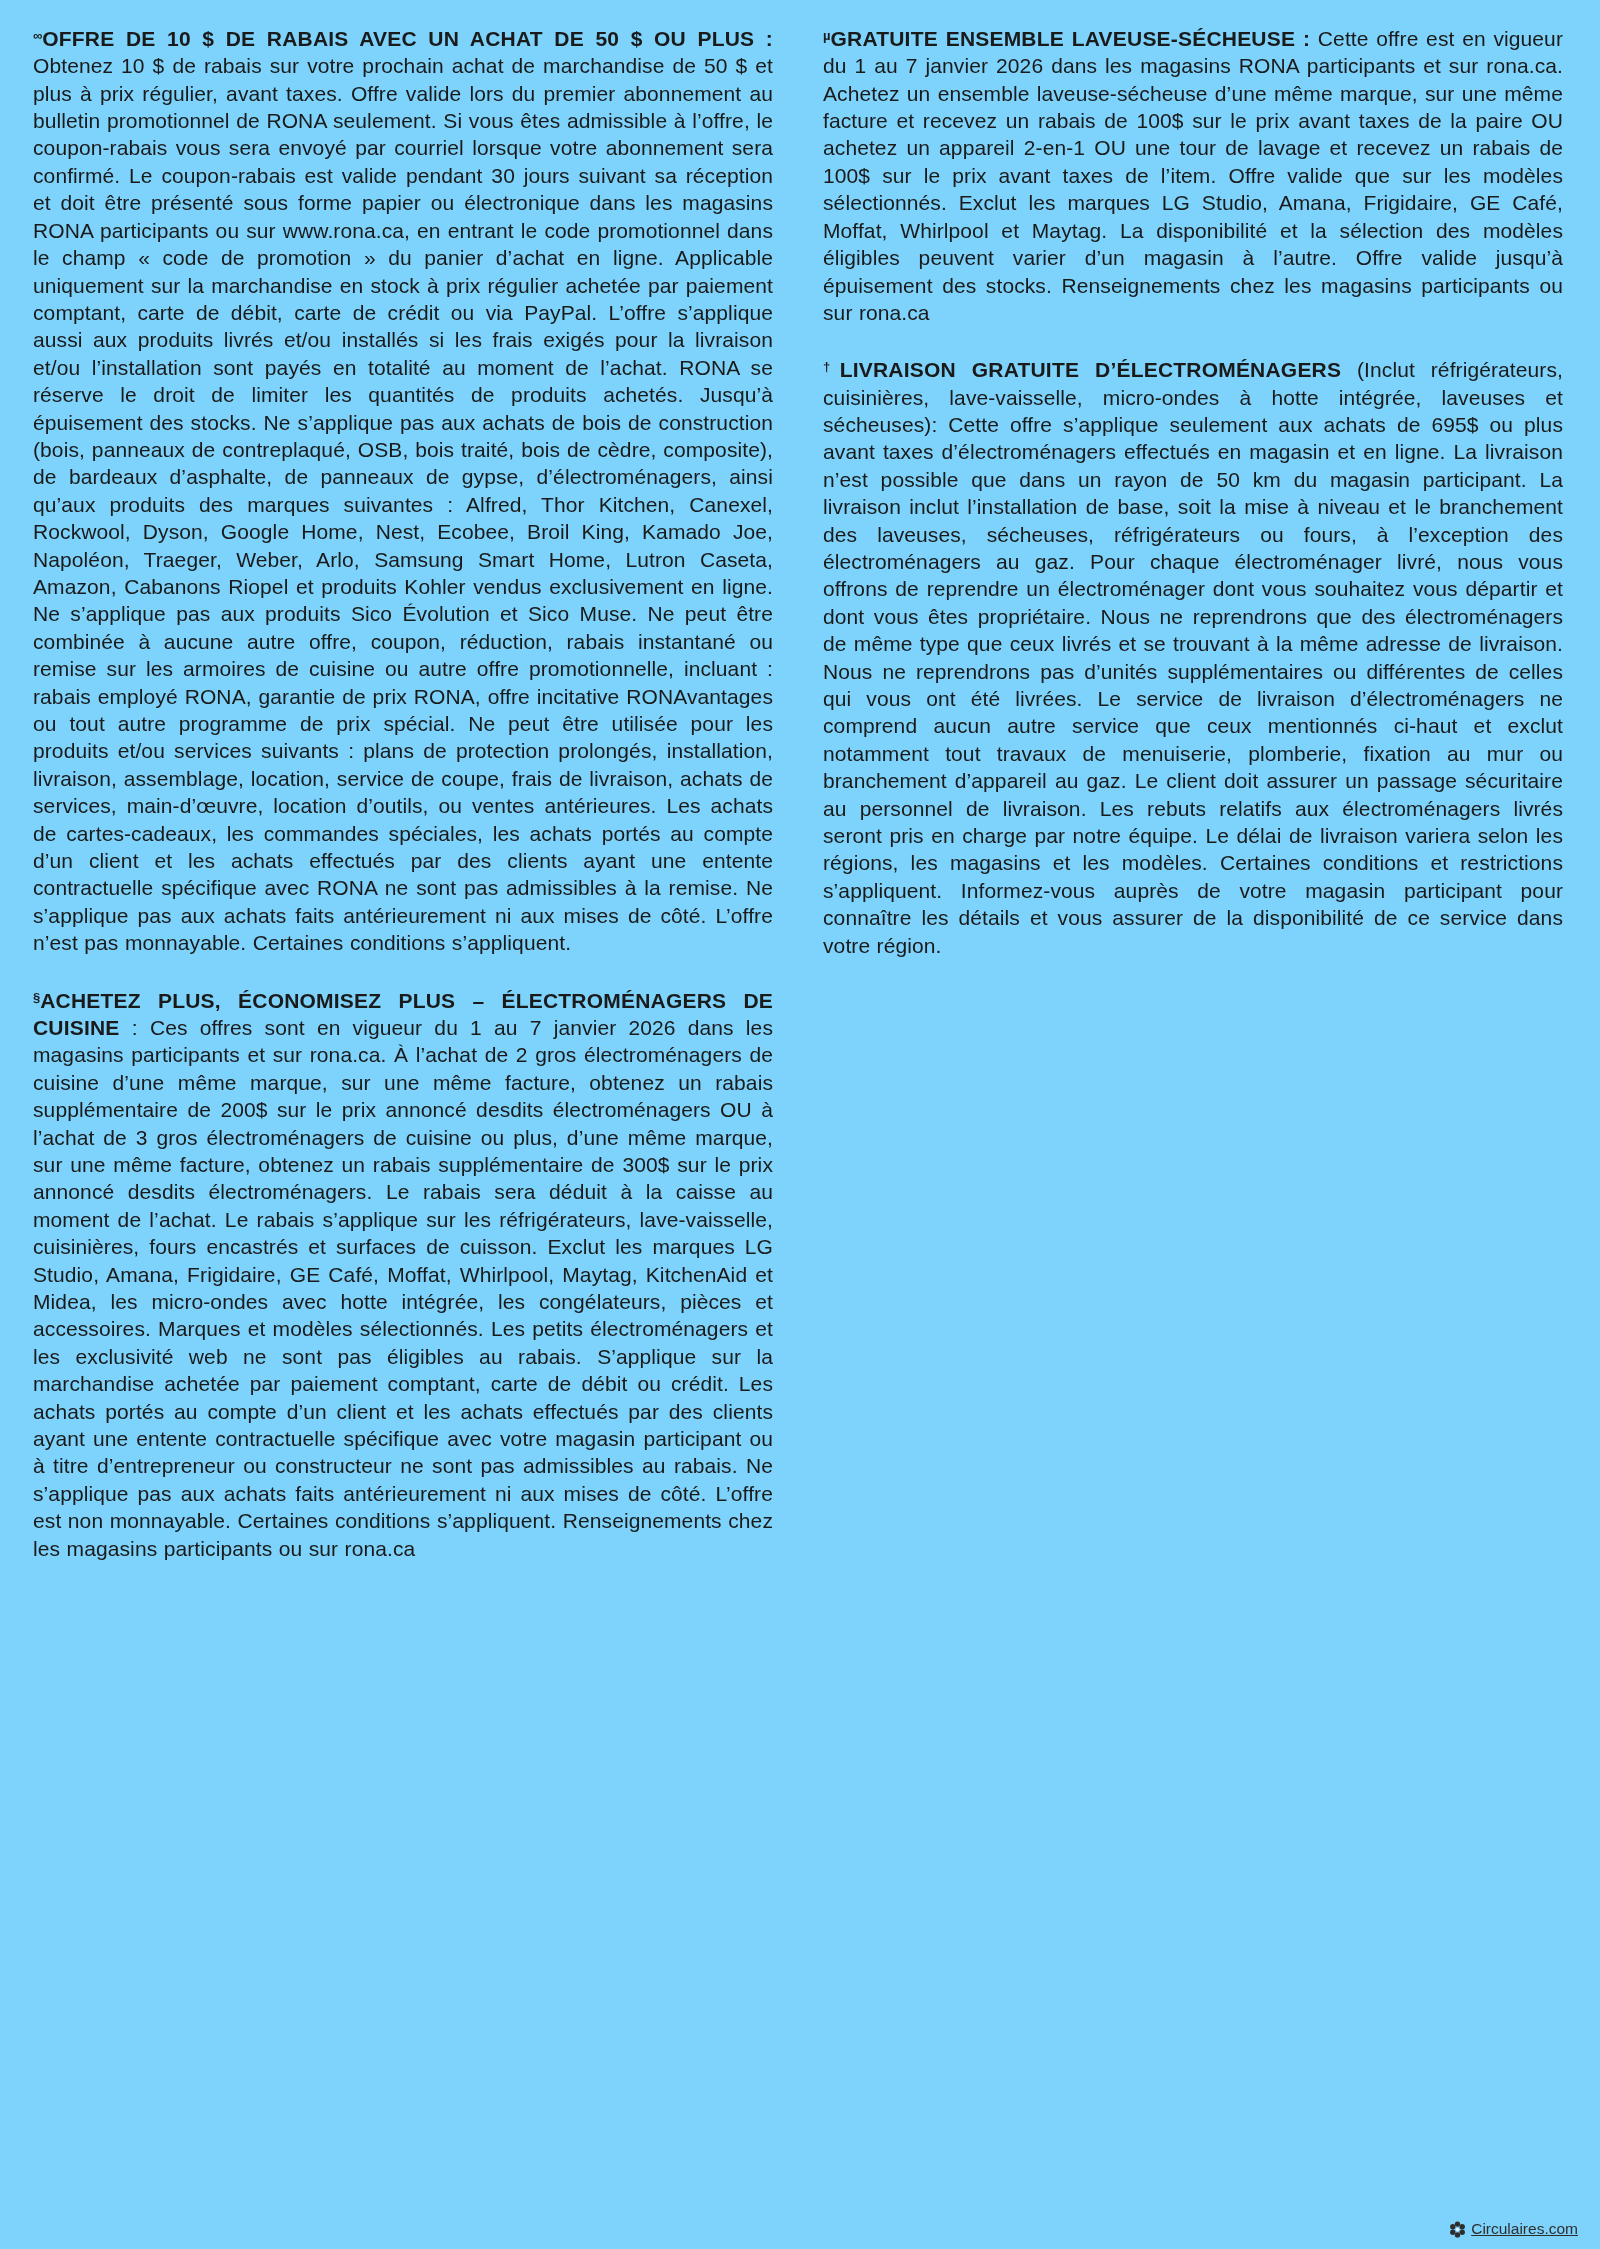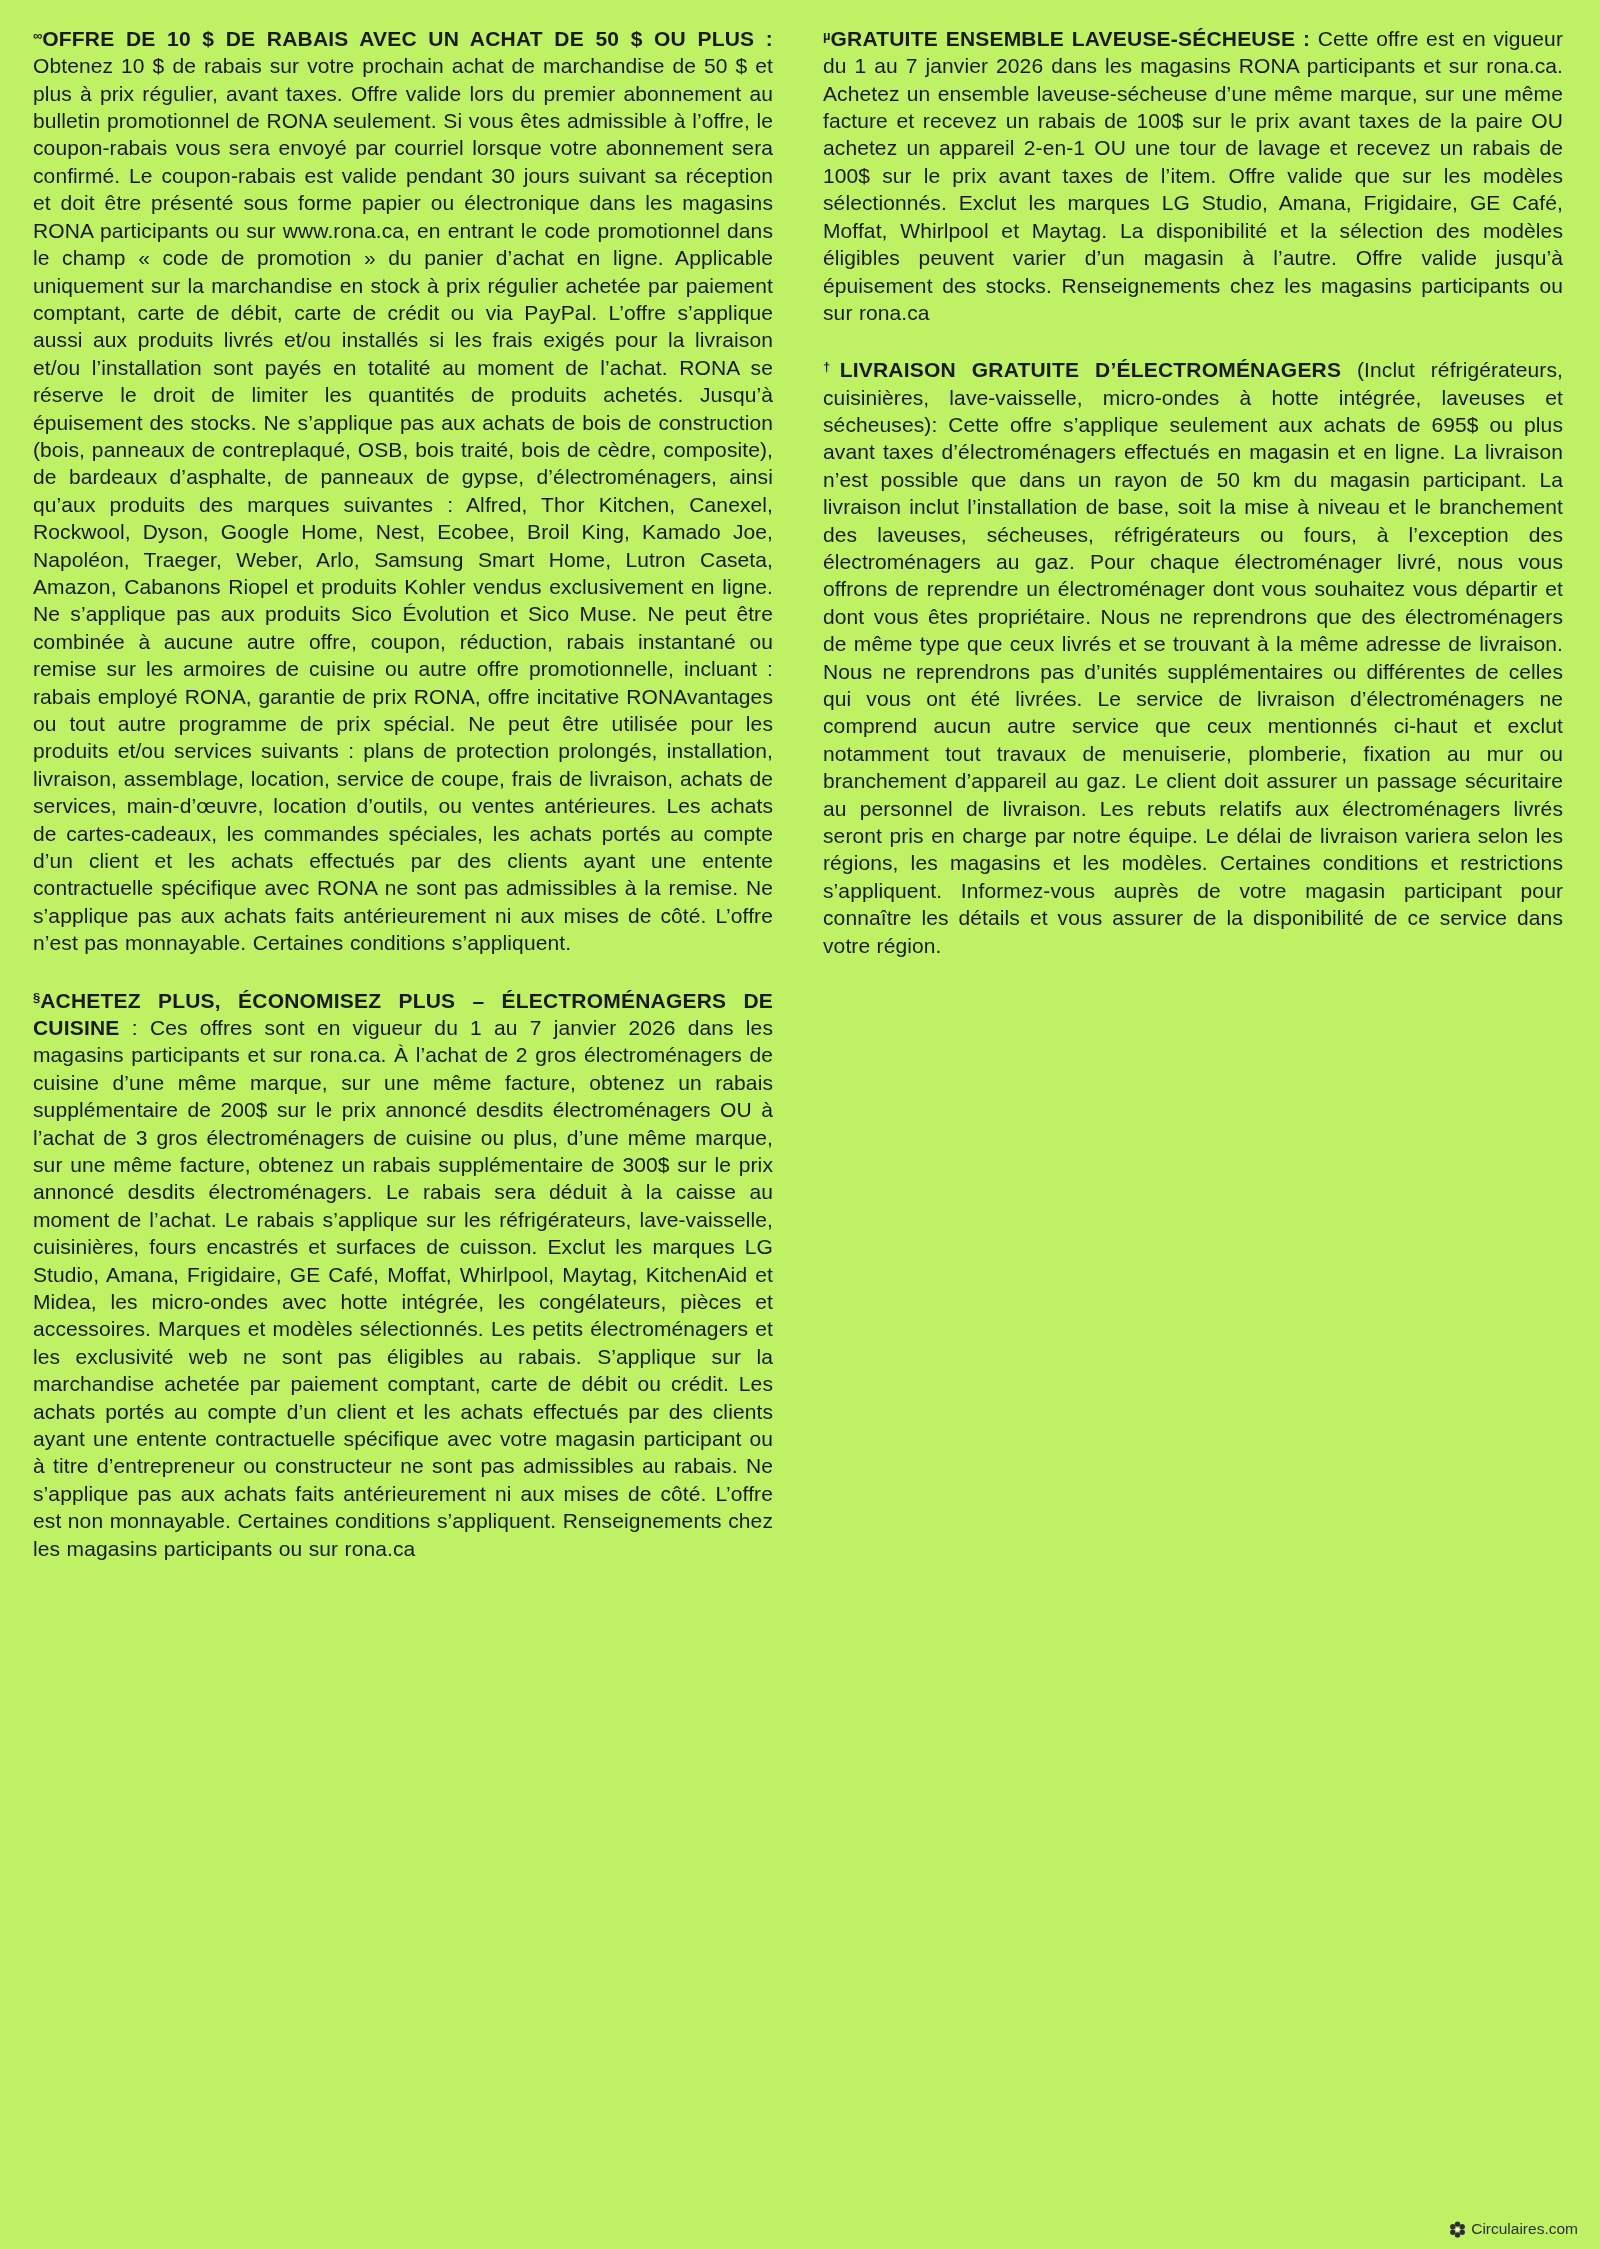--- a/index.html
+++ b/index.html
@@ -4,21 +4,21 @@
 <style>
   html, body { margin: 0; padding: 0; }
   body {
     font-family: "Liberation Sans", sans-serif;
     background: #ffffff;
   }
   .page {
     position: relative;
     width: 1600px;
     height: 2249px;
-    background: #bef264;
+    background: #7dd3fc;
     color: #1a1a1a;
     overflow: hidden;
   }
   .columns {
     display: flex;
     gap: 50px;
     padding: 22px 27px 0 33px;
   }
   .col {
     width: 740px;
@@ -44,20 +44,21 @@
   }
   .footer {
     position: absolute;
     right: 22px;
     bottom: 11px;
     display: flex;
     align-items: center;
     gap: 5px;
     color: #2e2e2e;
     font-size: 15.5px;
+    text-decoration: underline;
   }
   .flower { display: block; }
 </style>
 </head>
 <body>
 
 <div class="page">
   <div class="columns">
 
     <div class="col">

